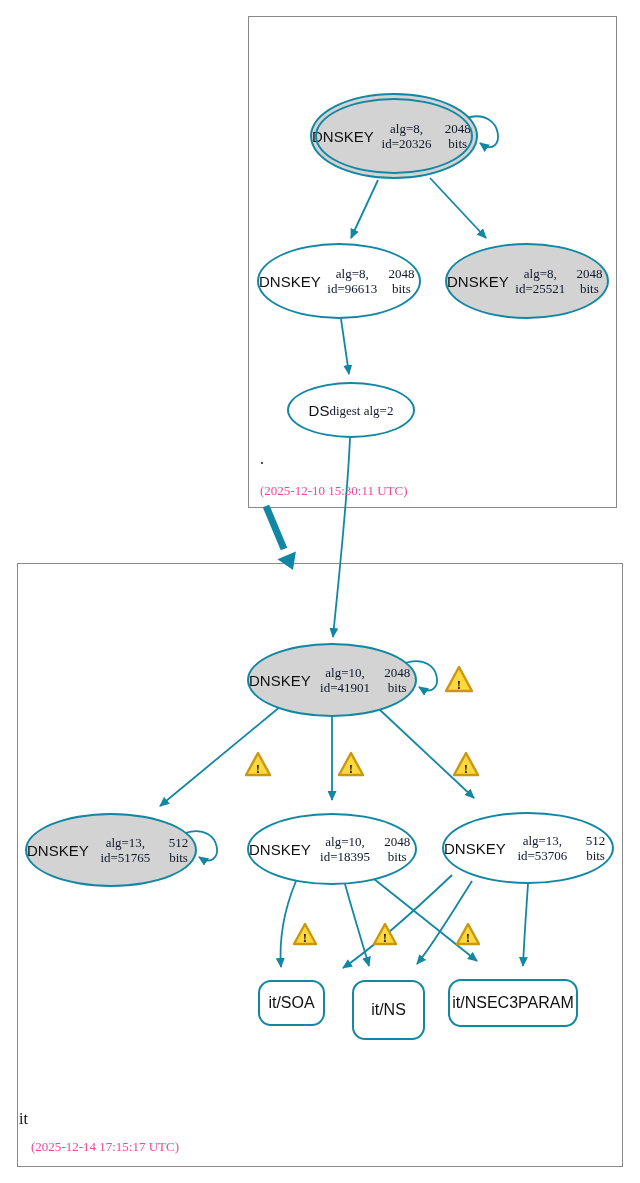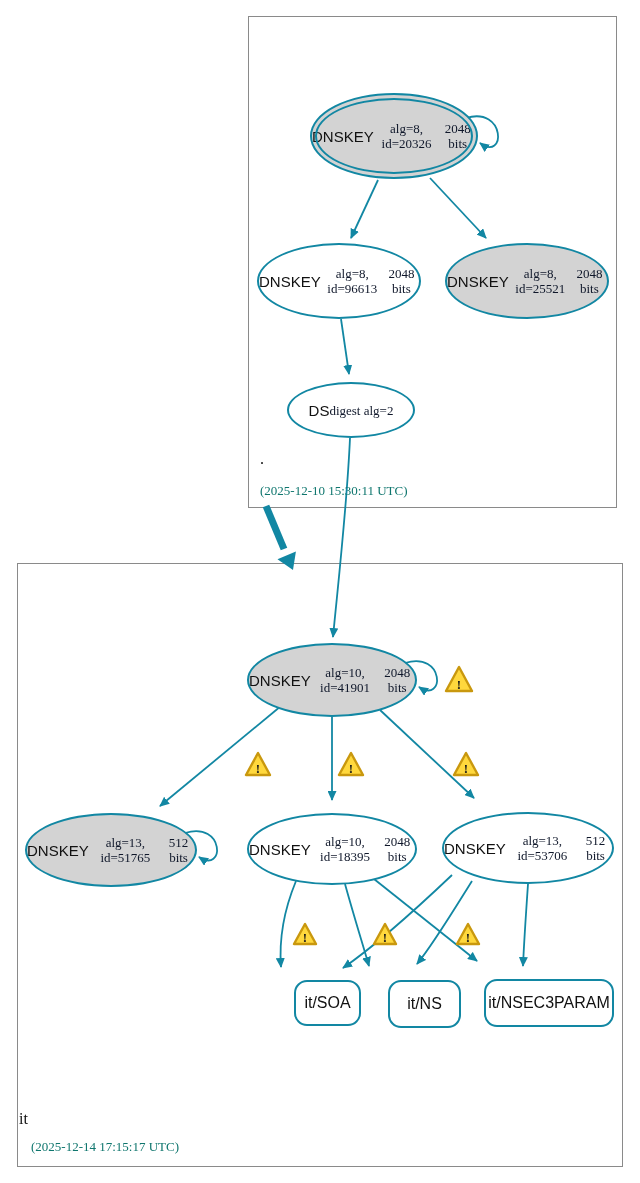--- a/index.html
+++ b/index.html
@@ -23,24 +23,24 @@
     text-align:center;
   }
   .node.gray{background:var(--grayfill);}
   .ring{position:absolute;inset:3px;border:2px solid var(--edge);border-radius:50%;pointer-events:none;}
   .ntitle{font:15px "Liberation Sans",sans-serif;color:#111;line-height:17px;}
   .ndetail{font:13px "Liberation Serif",serif;color:#0f172a;line-height:15px;}
   .rrset{
     position:absolute;z-index:3;box-sizing:border-box;
     border:2px solid var(--edge);border-radius:13px;background:#fff;
     display:flex;align-items:center;justify-content:center;
-    font:16px "Liberation Sans",sans-serif;color:#111;margin-left:36px;
+    font:16px "Liberation Sans",sans-serif;color:#111;
   }
   .zonelabel{position:absolute;z-index:4;font:16px "Liberation Serif",serif;color:#111;}
-  .zonetime{position:absolute;z-index:4;font:13px "Liberation Serif",serif;color:#0f766e;}
+  .zonetime{position:absolute;z-index:4;font:13px "Liberation Serif",serif;color:#ec4899;}
   .edge{stroke:var(--edge);fill:none;stroke-width:1.8;}
   .edge.thick{stroke-width:7;}
   .arrowfill{fill:var(--edge);stroke:none;}
   .warn-tri{fill:var(--warnfill);stroke:var(--warnstroke);stroke-width:2.4;stroke-linejoin:round;}
   .warn-bang{font:bold 13px "Liberation Serif",serif;fill:#1a1a1a;text-anchor:middle;}
   #arrowhead path{fill:var(--edge);}
 </style>
 </head>
 <body>
 
@@ -149,19 +149,19 @@
   <div class="ndetail">2048 bits</div>
 </div>
 
 <div class="node" style="left:442px;top:812px;width:172px;height:72px">
   <div class="ntitle">DNSKEY</div>
   <div class="ndetail">alg=13, id=53706</div>
   <div class="ndetail">512 bits</div>
 </div>
 
 <div class="rrset" style="left:258px;top:980px;width:67px;height:46px">it/SOA</div>
-<div class="rrset" style="left:352px;top:980px;width:73px;height:48px">it/NS</div>
+<div class="rrset" style="left:352px;top:980px;width:73px;height:60px">it/NS</div>
 <div class="rrset" style="left:448px;top:979px;width:130px;height:48px">it/NSEC3PARAM</div>
 
 <div class="zonelabel" style="left:260px;top:450px">.</div>
 <div class="zonetime" style="left:260px;top:483px">(2025-12-10 15:30:11 UTC)</div>
 <div class="zonelabel" style="left:19px;top:1110px">it</div>
 <div class="zonetime" style="left:31px;top:1139px">(2025-12-14 17:15:17 UTC)</div>
 
 </body></html>

